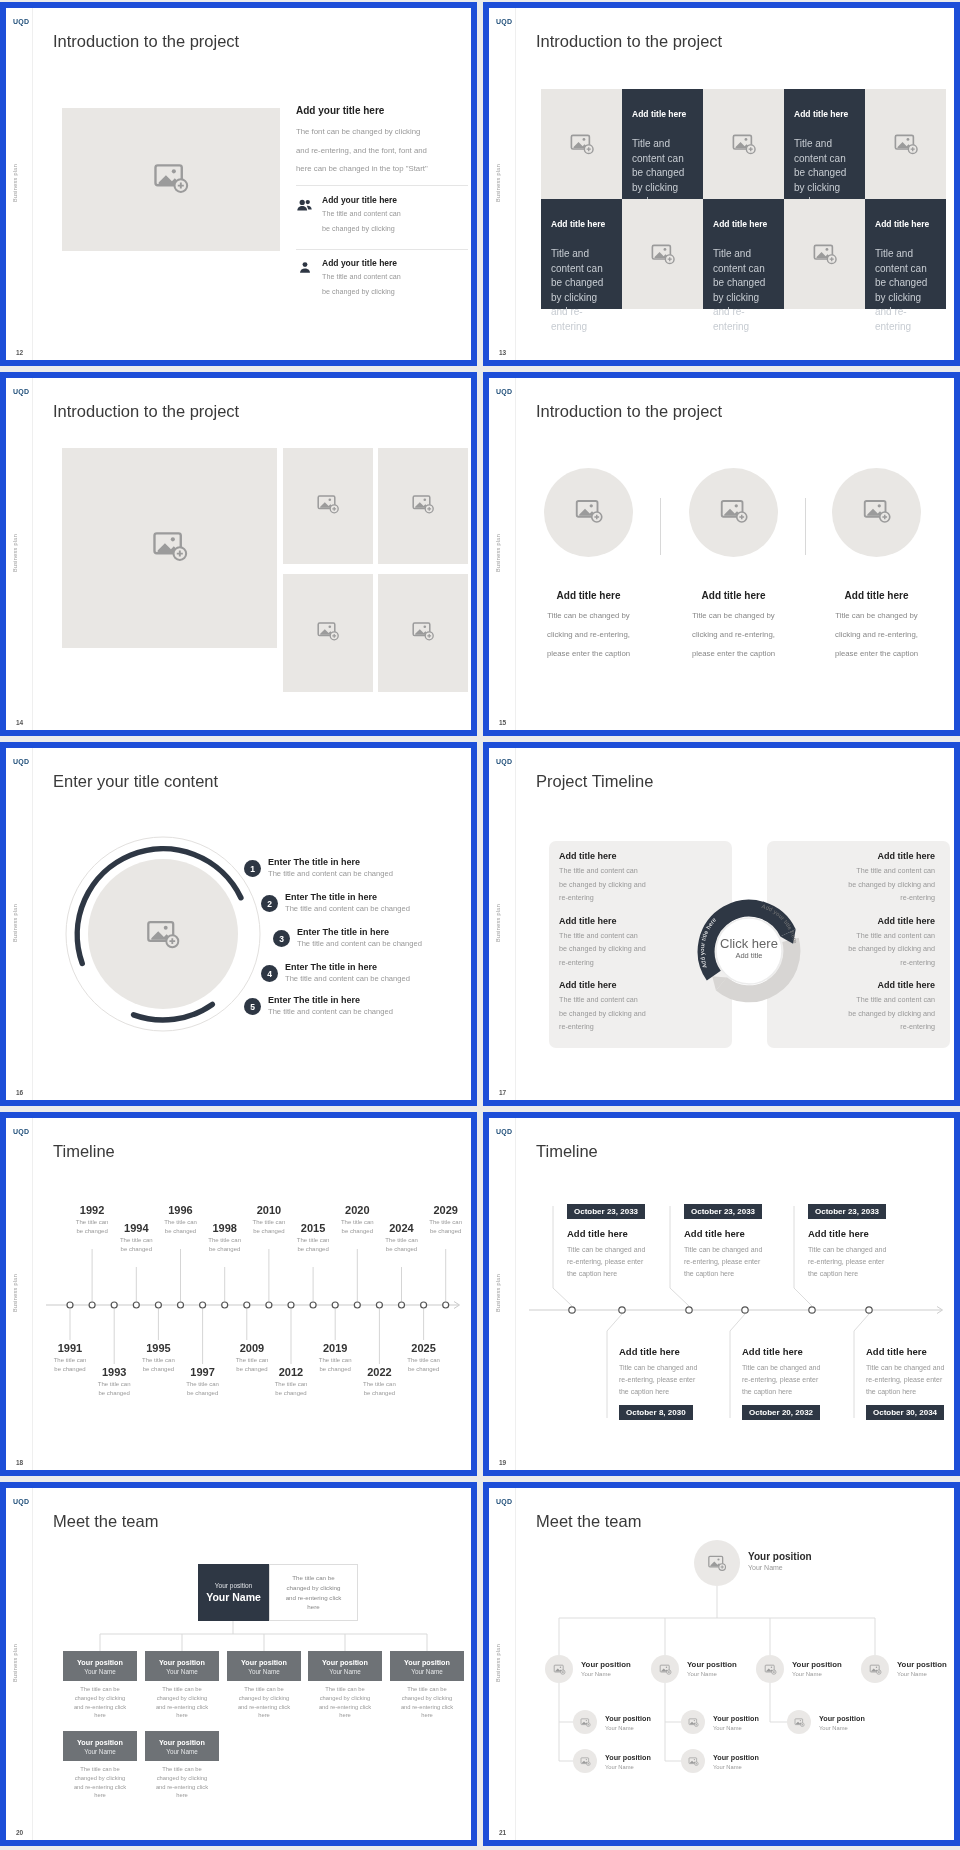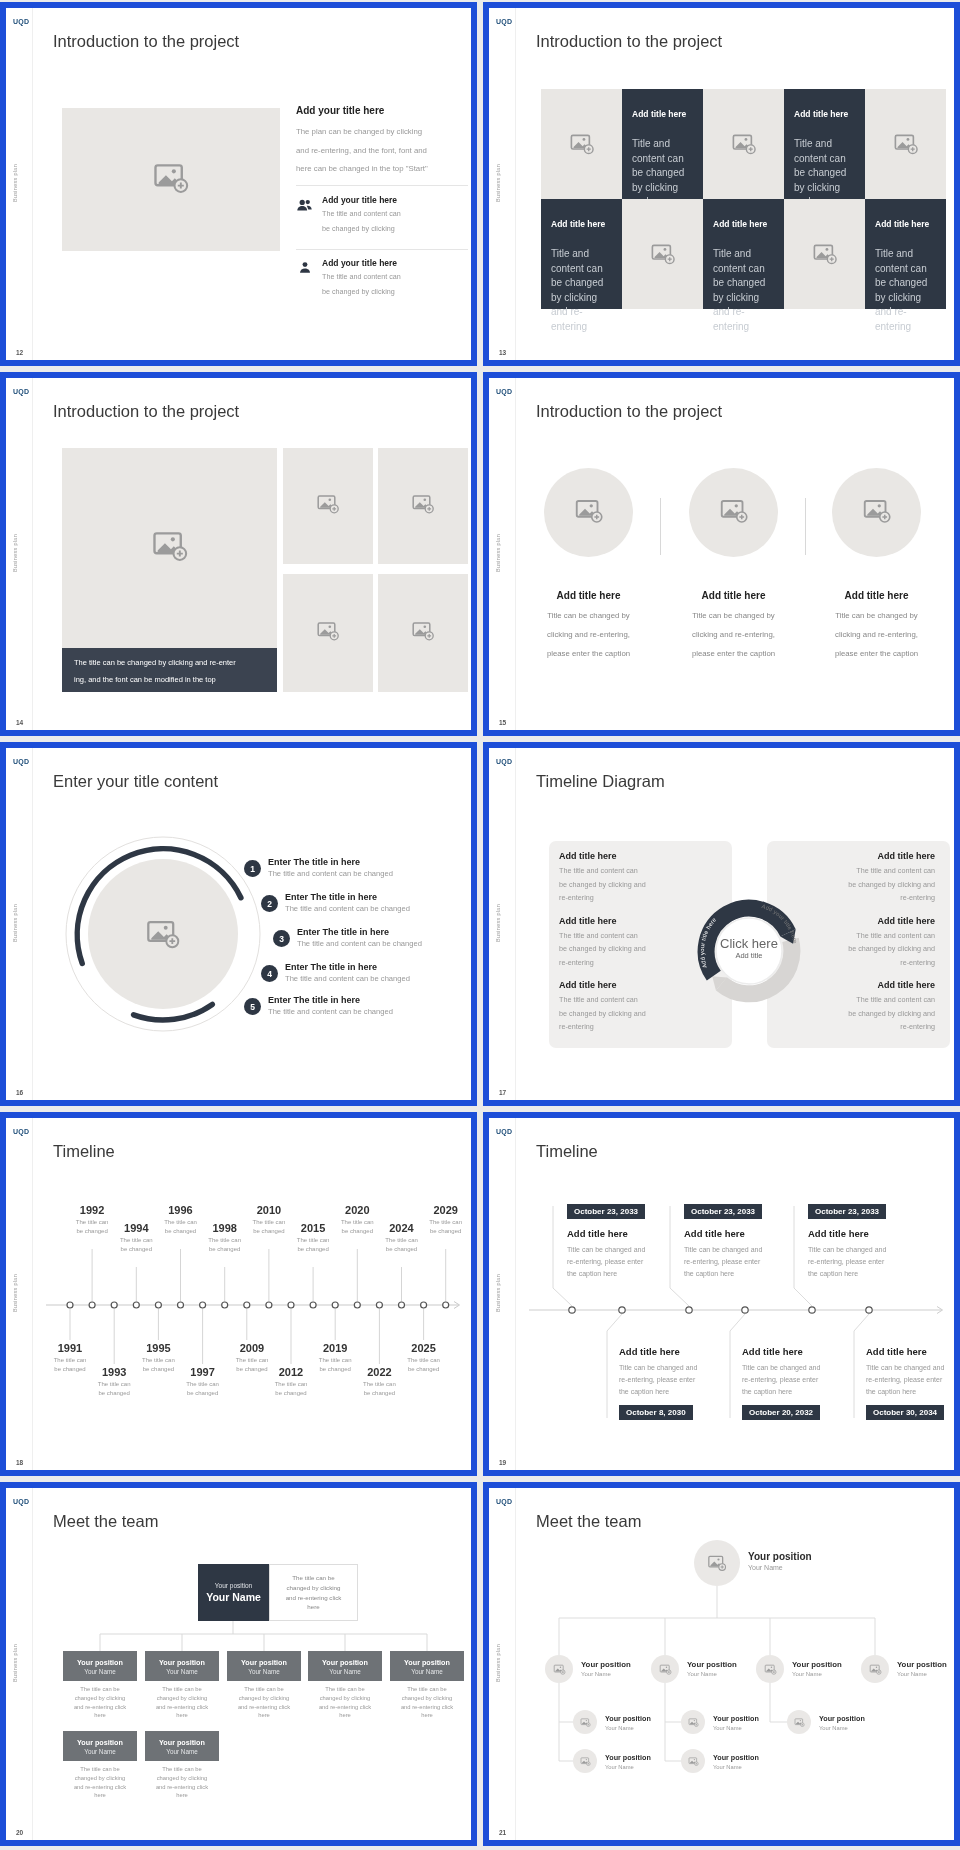--- a/index.html
+++ b/index.html
@@ -84,21 +84,21 @@
       <span><svg width="38" height="38" viewBox="0 0 24 24">
           <rect x="2.2" y="4" width="16.6" height="12.6" rx="1.4" fill="none" stroke="#9b9b9b" stroke-width="1.5"></rect>
           <circle cx="13.8" cy="7.8" r="1.3" fill="#9b9b9b"></circle>
           <path d="M4.2 14.8 L8.8 10.2 L12.6 14 L14.4 12.2 L17.4 15.2 L17.4 15.8 L4.2 15.8 Z" fill="#9b9b9b"></path>
           <circle cx="18.2" cy="16.8" r="4" fill="#e9e7e4" stroke="#9b9b9b" stroke-width="1.3"></circle>
           <path d="M18.2 14.9 v3.8 M16.3 16.8 h3.8" stroke="#9b9b9b" stroke-width="1.2" fill="none"></path>
         </svg></span>
     </div>
   <div style="position:absolute;left:290px;top:97px;width:176px">
     <div class="h10">Add your title here</div>
-    <div class="gl">The plan can be changed by clicking</div>
+    <div class="gl">The font can be changed by clicking</div>
     <div class="gl">and re-entering, and the font, font and</div>
     <div class="gl">here can be changed in the top "Start"</div>
   </div>
   <div class="hr" style="left:290px;top:177px;width:172px"></div>
   <div class="s12item" style="left:290px;top:187px;width:176px">
     <span class="picon">
         <svg width="17" height="16" viewBox="0 0 26 24">
           <circle cx="9.5" cy="8" r="4" fill="#2e3744"></circle>
           <path d="M2 20.5c0-4.4 3.4-7 7.5-7s7.5 2.6 7.5 7z" fill="#2e3744"></path>
           <circle cx="18" cy="7.5" r="3.3" fill="#2e3744"></circle>
@@ -210,24 +210,20 @@
     <div class="pagenum">14</div>
   <div class="ibox" style="left:56px;top:70px;width:215px;height:200px">
       <span><svg width="38" height="38" viewBox="0 0 24 24">
           <rect x="2.2" y="4" width="16.6" height="12.6" rx="1.4" fill="none" stroke="#9b9b9b" stroke-width="1.5"></rect>
           <circle cx="13.8" cy="7.8" r="1.3" fill="#9b9b9b"></circle>
           <path d="M4.2 14.8 L8.8 10.2 L12.6 14 L14.4 12.2 L17.4 15.2 L17.4 15.8 L4.2 15.8 Z" fill="#9b9b9b"></path>
           <circle cx="18.2" cy="16.8" r="4" fill="#e9e7e4" stroke="#9b9b9b" stroke-width="1.3"></circle>
           <path d="M18.2 14.9 v3.8 M16.3 16.8 h3.8" stroke="#9b9b9b" stroke-width="1.2" fill="none"></path>
         </svg></span>
     </div>
-  <div class="dcap" style="left:56px;top:270px;width:215px;height:44px">
-    <div>The title can be changed by clicking and re-enter</div>
-    <div>ing, and the font can be modified in the top</div>
-  </div>
   <div class="ibox" style="left:277px;top:70px;width:90px;height:116px">
       <span><svg width="24" height="24" viewBox="0 0 24 24">
           <rect x="2.2" y="4" width="16.6" height="12.6" rx="1.4" fill="none" stroke="#9b9b9b" stroke-width="1.5"></rect>
           <circle cx="13.8" cy="7.8" r="1.3" fill="#9b9b9b"></circle>
           <path d="M4.2 14.8 L8.8 10.2 L12.6 14 L14.4 12.2 L17.4 15.2 L17.4 15.8 L4.2 15.8 Z" fill="#9b9b9b"></path>
           <circle cx="18.2" cy="16.8" r="4" fill="#e9e7e4" stroke="#9b9b9b" stroke-width="1.3"></circle>
           <path d="M18.2 14.9 v3.8 M16.3 16.8 h3.8" stroke="#9b9b9b" stroke-width="1.2" fill="none"></path>
         </svg></span>
     </div>
   <div class="ibox" style="left:372px;top:70px;width:90px;height:116px">
@@ -369,21 +365,21 @@
           <div class="s16b">The title and content can be changed</div>
         </div>
       </div>
     </div>
 </div>
 
 <div class="slide" style="left:483px;top:742px">
     <div class="logo">UQD</div>
     <div class="vline"></div>
     <div class="vtext">Business plan</div>
-    <div class="stitle">Timeline Diagram</div>
+    <div class="stitle">Project Timeline</div>
     <div class="pagenum">17</div>
   <div class="panel" style="left:60px;top:93px;width:183px;height:207px"></div>
   <div class="panel" style="left:278px;top:93px;width:183px;height:207px"></div>
   <div style="position:absolute;left:70px;top:103px;width:120px">
     <div class="s17it">
         <div class="s17t">Add title here</div>
         <div class="s17b">The title and content can</div>
         <div class="s17b">be changed by clicking and</div>
         <div class="s17b">re-entering</div>
       </div>

